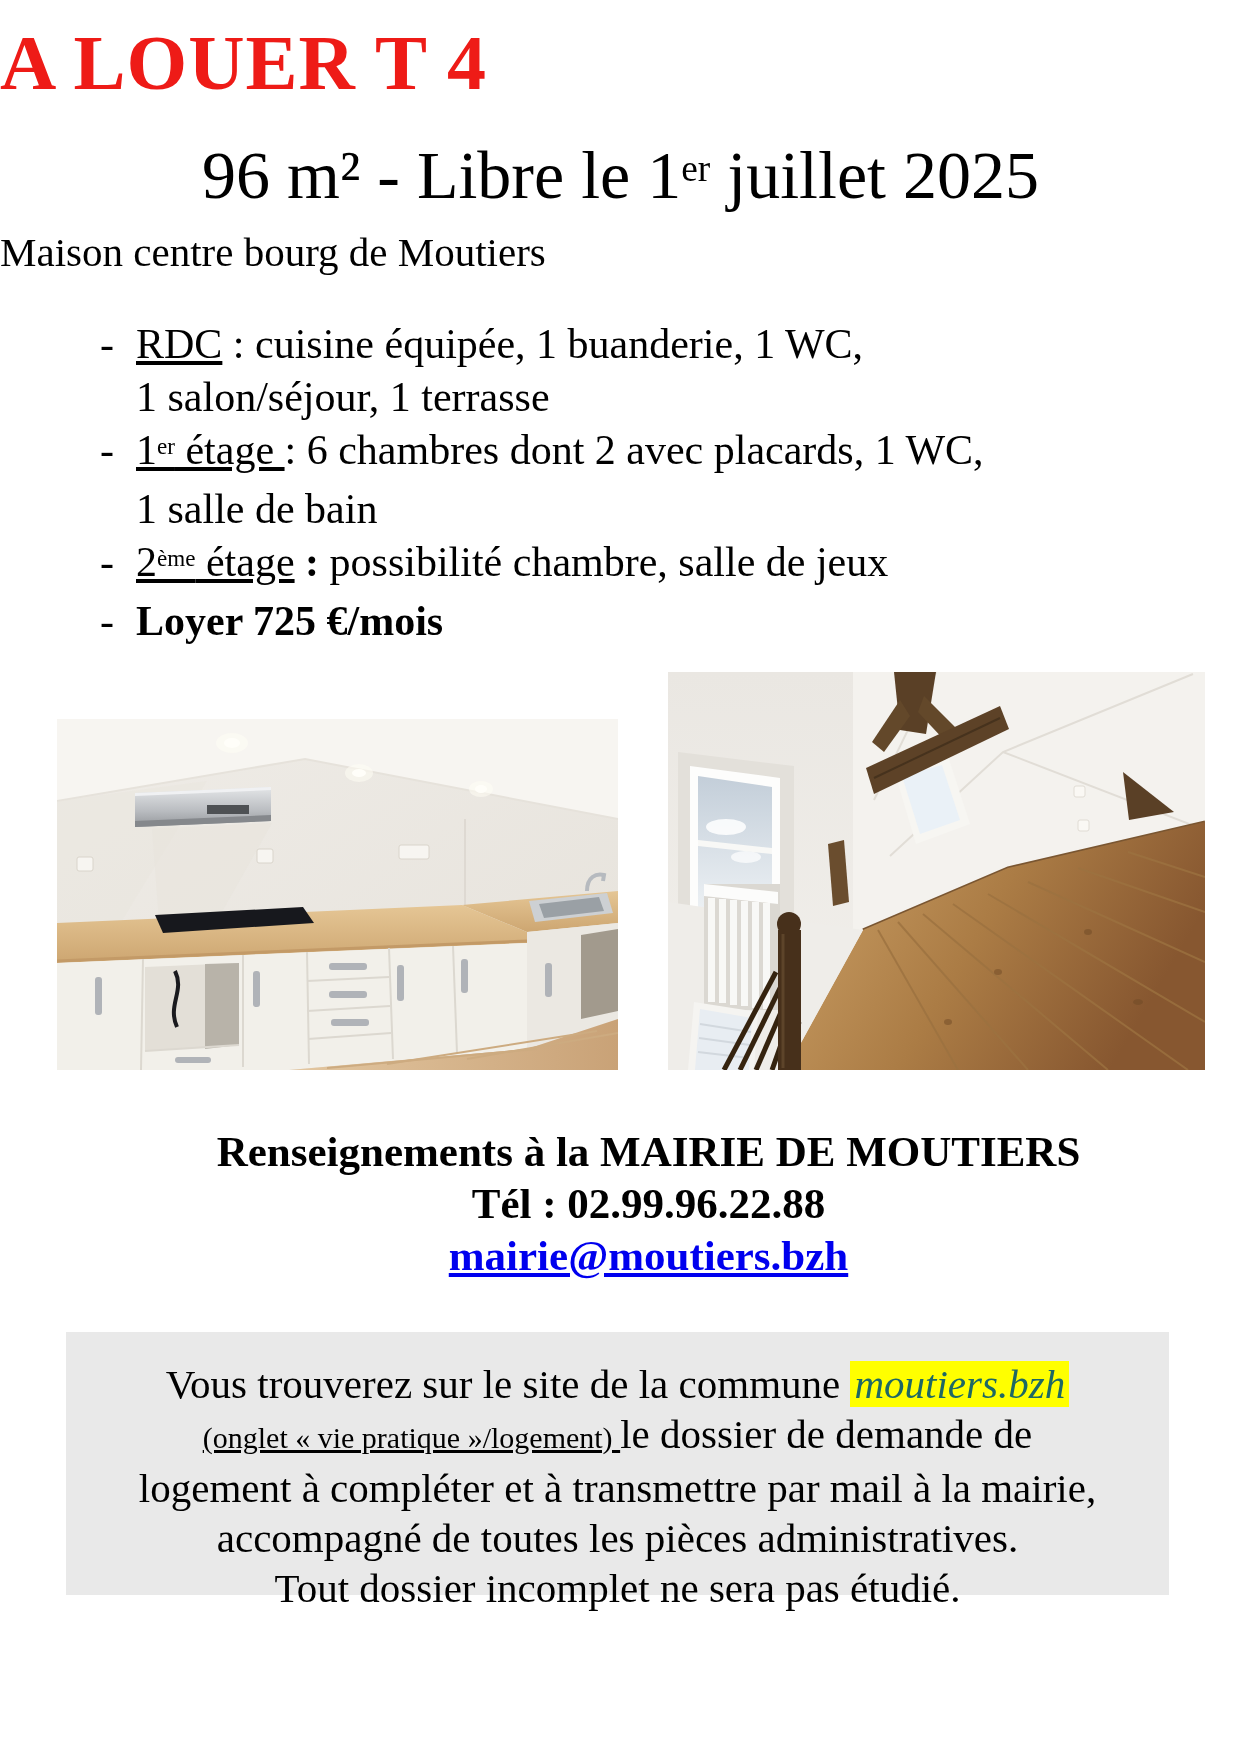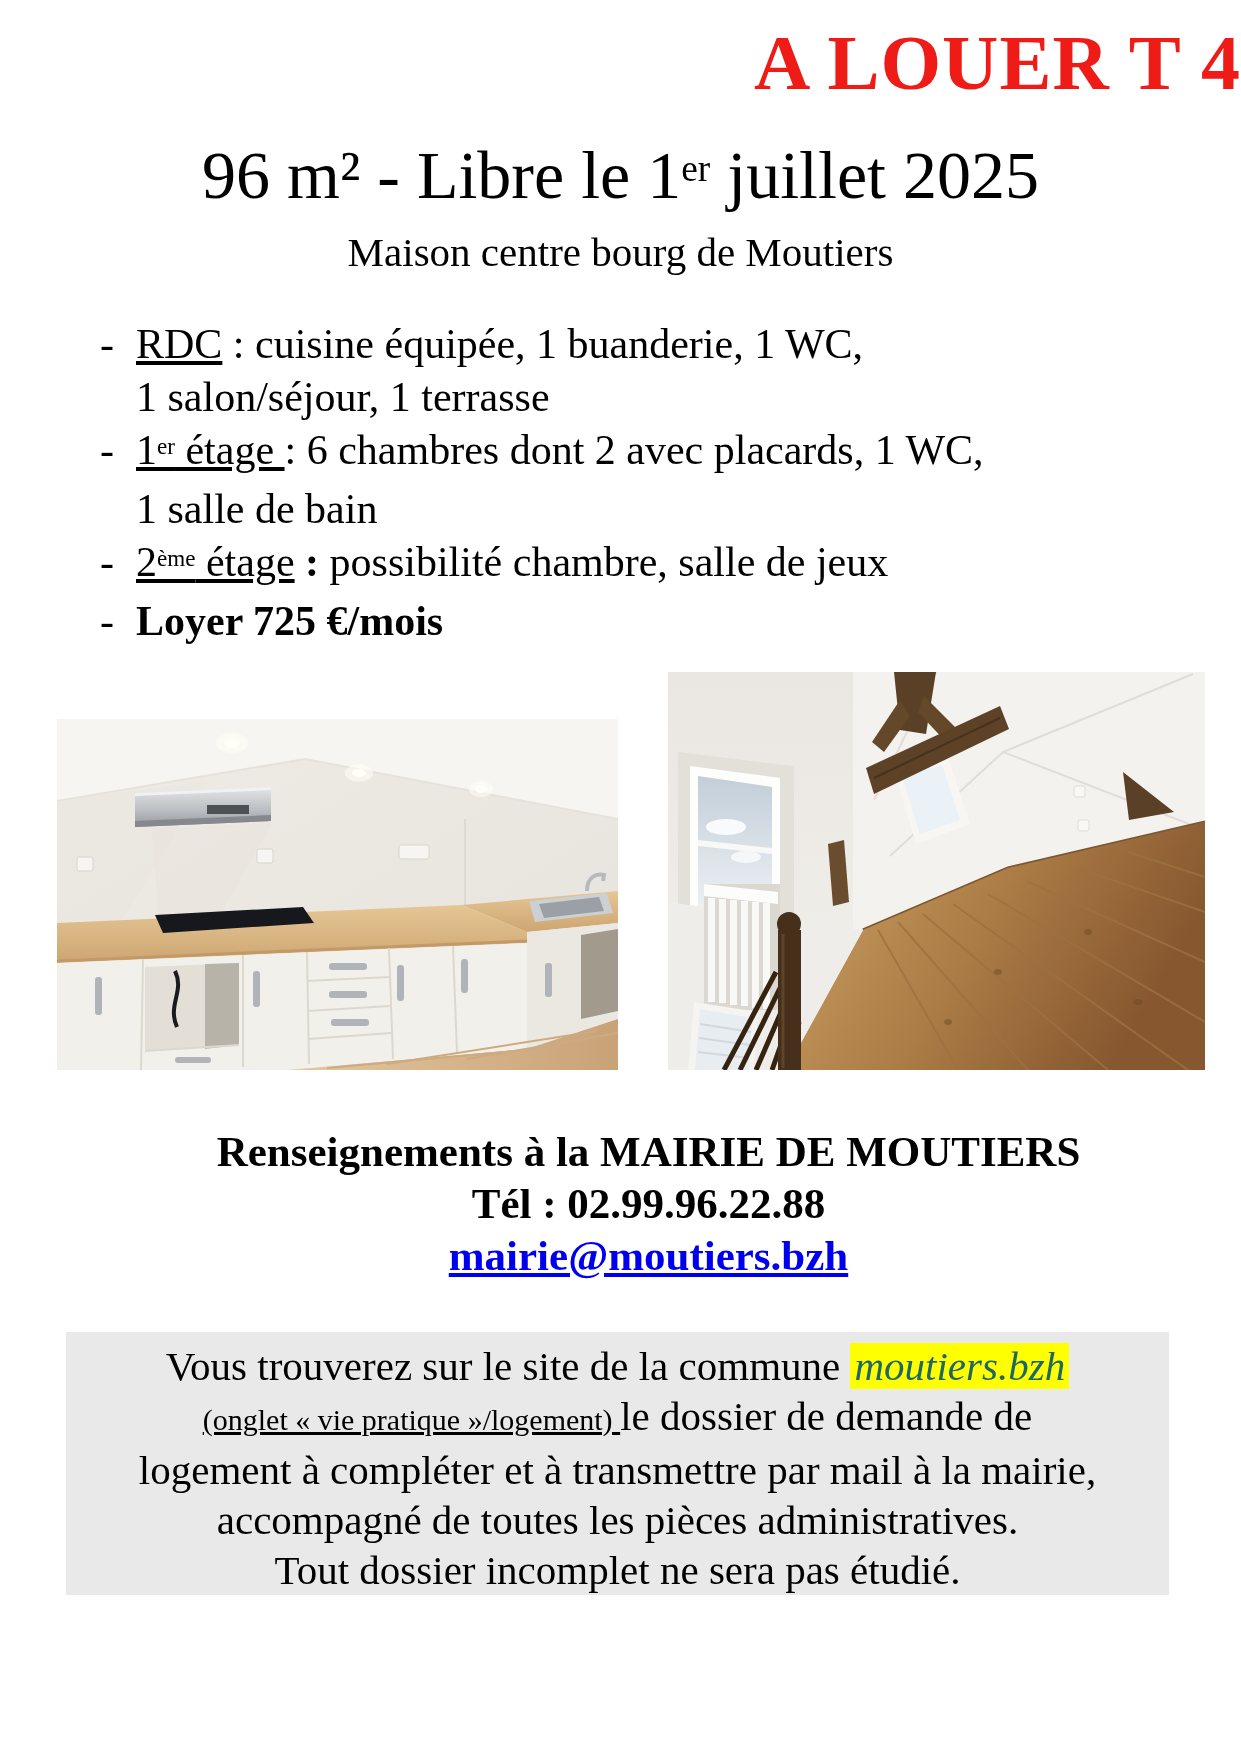--- a/index.html
+++ b/index.html
@@ -1,30 +1,30 @@
 <!DOCTYPE html>
 <html><head>
 <meta charset="utf-8">
 <style>
   html,body{margin:0;padding:0;background:#ffffff;}
   .page{
     position:relative;width:1241px;height:1755px;background:#ffffff;
     font-family:"Liberation Serif", serif;color:#000;overflow:hidden;
   }
   .title{
-    position:absolute;top:20px;left:0;width:100%;text-align:right;
+    position:absolute;top:20px;left:0;width:100%;text-align:left;
     font-size:78px;font-weight:bold;color:#ee1b17;line-height:1.1;letter-spacing:1px;
   }
   .subtitle{
     position:absolute;top:116px;left:0;width:100%;text-align:center;
     font-size:68px;line-height:1.15;color:#000;margin-top:20px;
   }
   .sup{font-size:55%;position:relative;top:-0.45em;}
   .location{
-    position:absolute;top:228px;left:0;width:100%;text-align:center;
+    position:absolute;top:228px;left:0;width:100%;text-align:left;
     font-size:41px;color:#000;
   }
   .features{
     position:absolute;top:318px;left:100px;right:50px;
     font-size:42px;line-height:53px;
   }
   .feat{display:flex;}
   .dash{flex:0 0 36px;}
   .feat .body{flex:1;}
   .u{text-decoration:underline;}
@@ -34,21 +34,21 @@
   .photo-kitchen{left:57px;top:719px;width:561px;height:351px;}
   .photo-attic{left:668px;top:672px;width:537px;height:398px;}
   .contact{
     position:absolute;top:1126px;left:0;width:100%;text-align:center;
     font-size:43px;font-weight:bold;line-height:52px;margin-left:28px;
   }
   .email{font-weight:bold;color:#0000ee;text-decoration:underline;cursor:pointer;}
   .notice{
     position:absolute;left:66px;top:1332px;width:1103px;height:263px;
     background:#e9e9e9;text-align:center;font-size:41px;line-height:50px;
-    box-sizing:border-box;padding-top:9px;
+    box-sizing:border-box;padding-top:27px;
   }
   .notice .small{font-size:30px;text-decoration:underline;}
   .site-highlight{
     background:#ffff00;color:#1e6864;font-style:italic;padding:0 4px;
   }
 </style>
 </head>
 <body>
 
 <div class="page">

